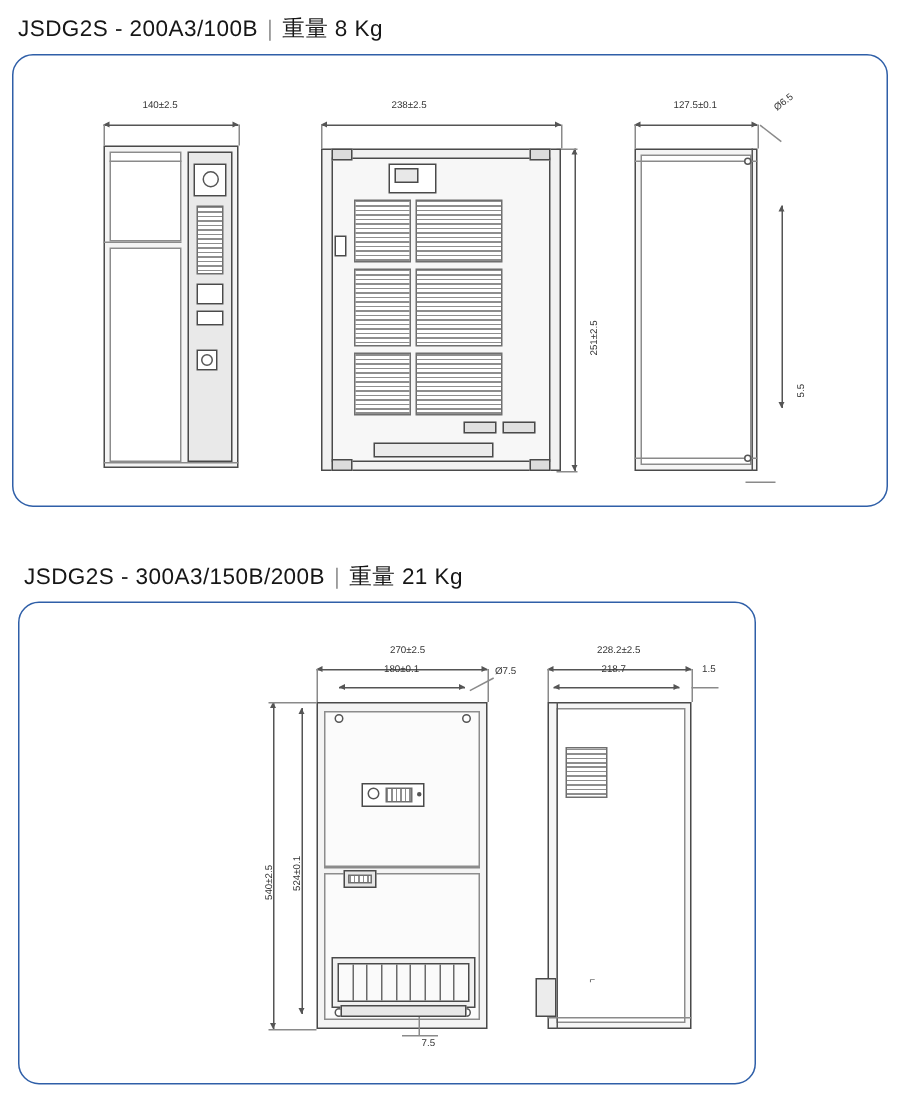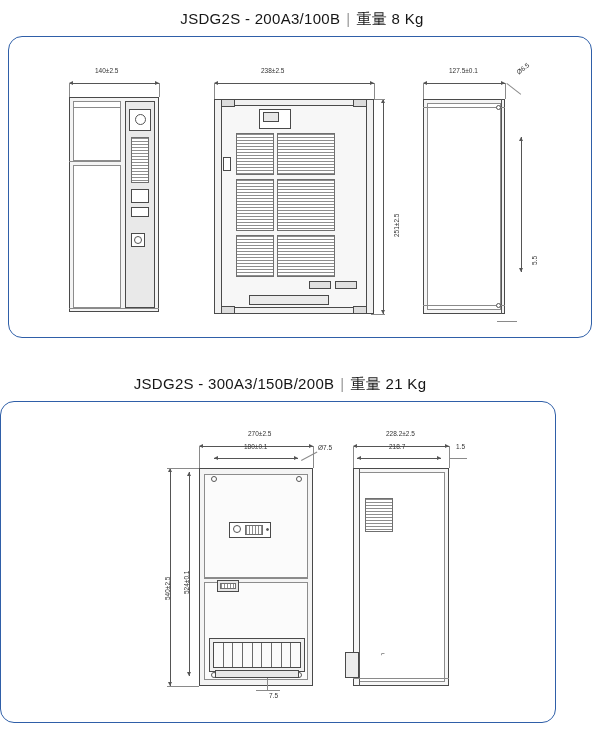--- a/index.html
+++ b/index.html
@@ -10,21 +10,20 @@
   body {
     width: 600px;
     height: 733px;
     font-family: "Liberation Sans", sans-serif;
     color: #1a1a1a;
     position: relative;
     overflow: hidden;
   }
   .section {
     position: relative;
-    text-align: center;
   }
   .section-title {
     font-size: 15px;
     letter-spacing: 0.3px;
     padding: 0 0 7px 4px;
     white-space: nowrap;
     color: #161616;
   }
   .section-title .model {
     font-weight: 400;
@@ -236,21 +235,21 @@
       <div class="circle" style="left:487px; top:68px; width:5px; height:5px;"></div>
       <div class="circle" style="left:487px; top:266px; width:5px; height:5px;"></div>
 
       <div class="dim-text" style="left:500px; top:288px;"></div>
       <div class="ln hln thin" style="left:488px; top:284px; width:20px;"></div>
 
     </div>
   </div>
 </div>
 
-<div class="section" style="position:absolute; left:0; top:375px; width:556px;">
+<div class="section" style="position:absolute; left:12px; top:375px; width:492px;">
 
   <div class="section-title">
     <span class="model">JSDG2S - 300A3/150B/200B</span><span class="divider">|</span><span class="weight">重量 21 Kg</span>
   </div>
 
   <div class="panel" style="height:320px;">
     <div class="panel-inner">
 
       <div class="dim-text" style="left:247px; top:28px;">270±2.5</div>
       <div class="arrowline" style="left:198px; top:44px; width:114px;"></div>

